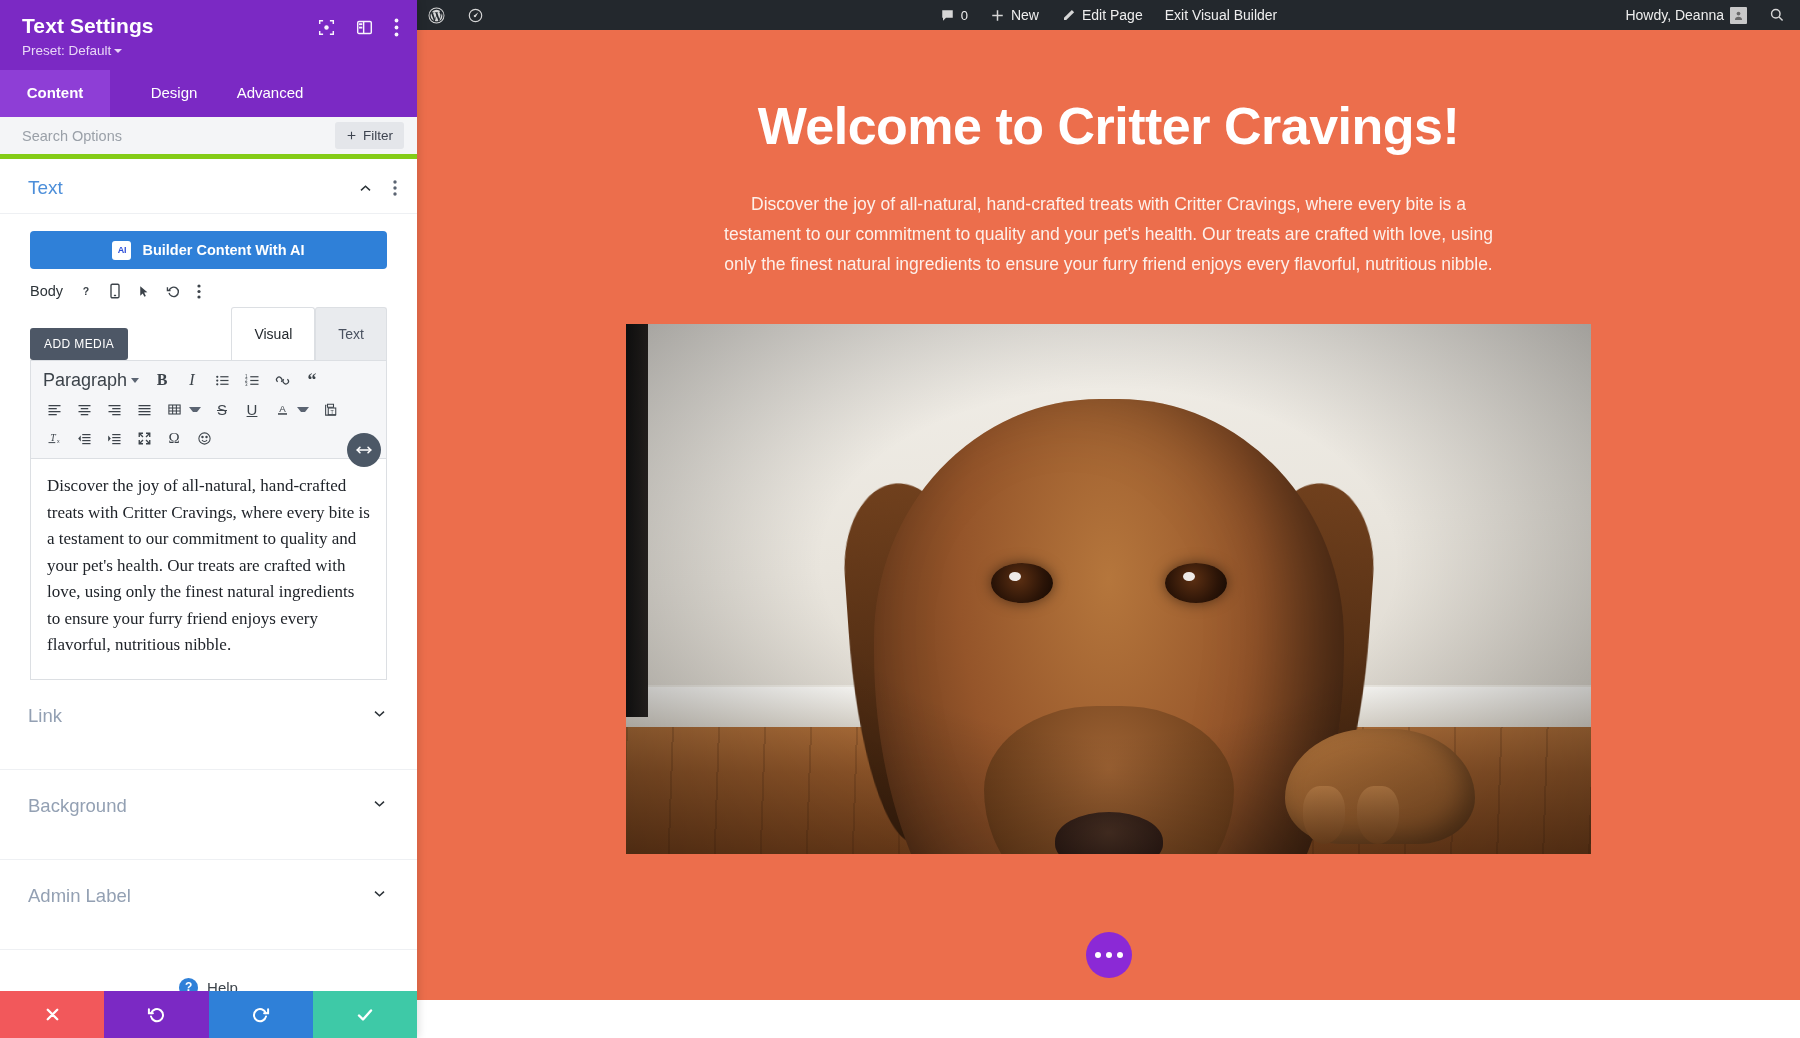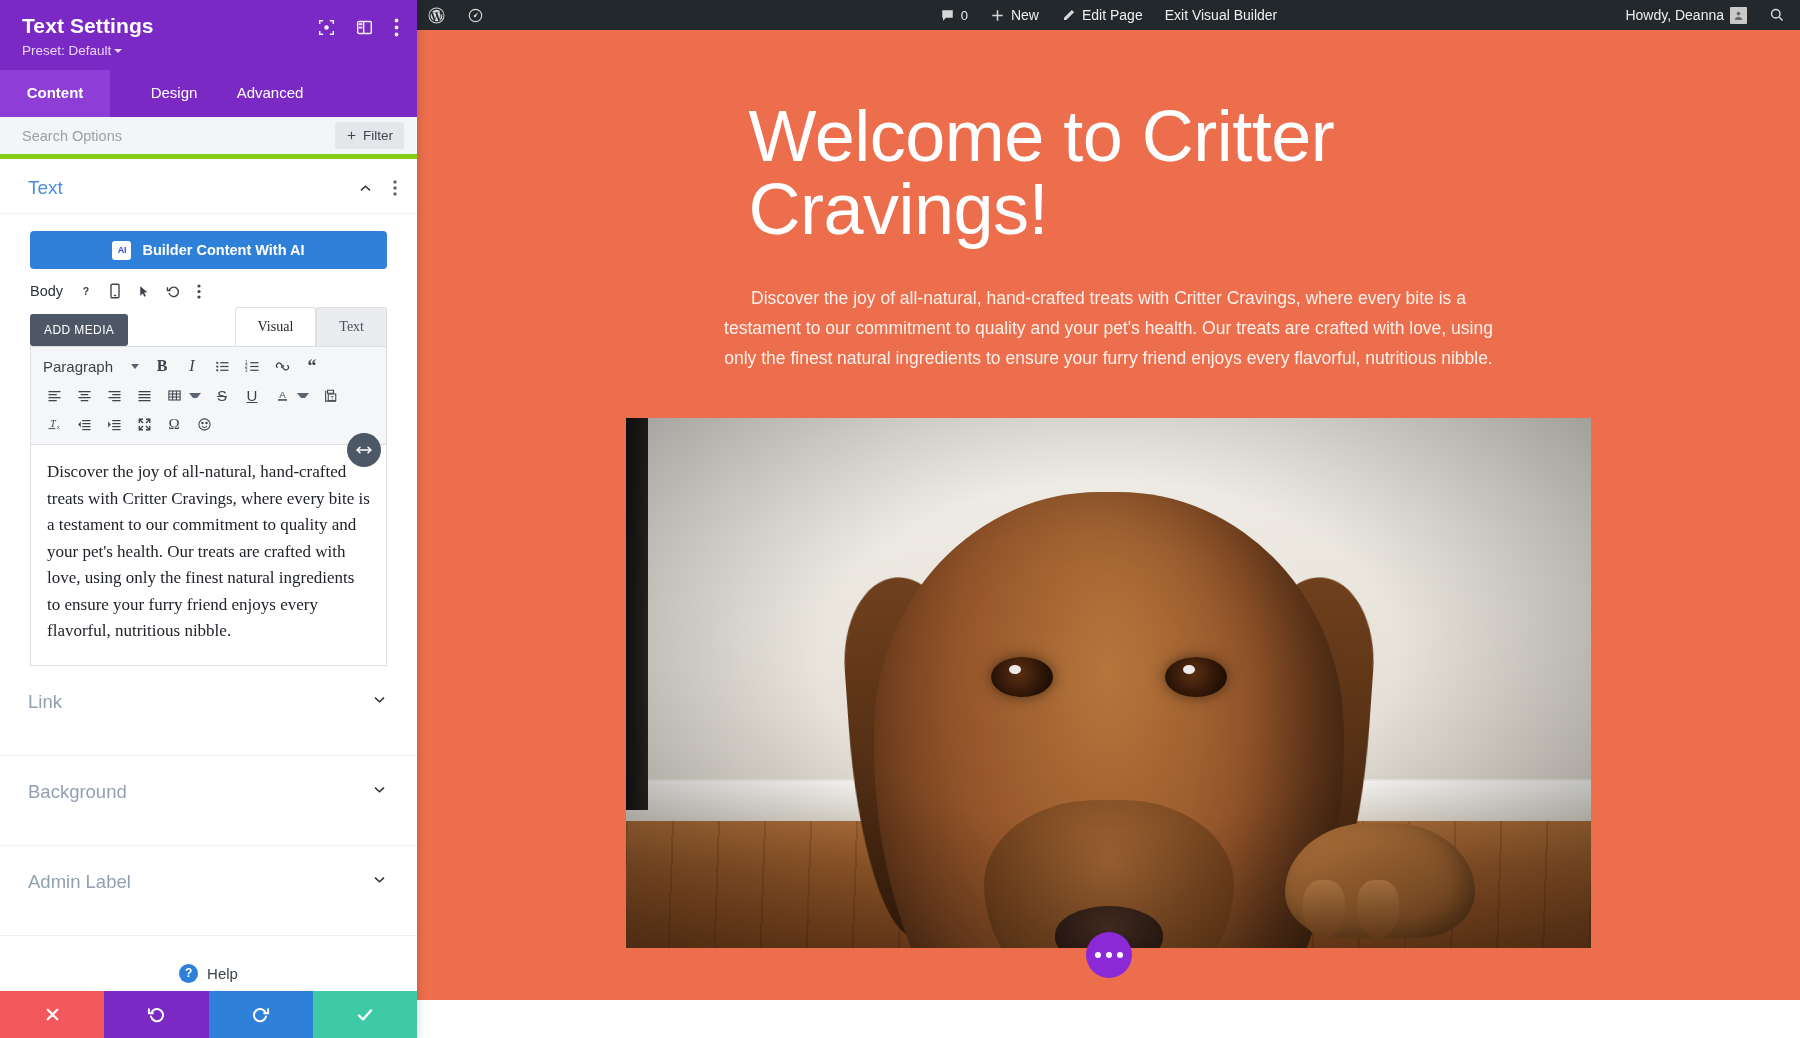--- a/index.html
+++ b/index.html
@@ -43,22 +43,22 @@
   }
   .count-bubble { font-size: 13px; color: #eee; }
 
   .hero {
     position: absolute; left: 0; top: 30px; right: 0; bottom: 38px;
     background: #ec6e4c;
     overflow: hidden;
   }
   .hero-title {
     margin: 70px auto 0; width: 720px;
-    text-align: left; color: #fff;
-    font-size: 72px; line-height: 1.02; font-weight: 400;
+    text-align: center; color: #fff;
+    font-size: 52px; line-height: 1.02; font-weight: 700;
     letter-spacing: -0.5px;
   }
   .hero-sub {
     margin: 36px auto 0; width: 770px; text-align: center;
     color: #fdf0ea; font-size: 17.5px; line-height: 1.72;
   }
   .hero-imgwrap {
     margin: 45px auto 0; width: 965px; height: 530px;
     position: relative; overflow: hidden; background: #2a1d16;
   }
@@ -235,39 +235,38 @@
   .mini-ic { color: #5b6472; cursor: pointer; display:flex; align-items:center; }
 
   .editor-wrap { margin: 0 30px; }
   .editor-top { display: flex; align-items: flex-end; }
   .add-media {
     background: #4d5766; color: #fff; font-size: 12px; font-weight: 400;
     letter-spacing: .4px; padding: 9px 14px; border-radius: 3px; cursor: pointer;
   }
   .ed-tabs { margin-left: auto; display: flex; align-items: flex-end; gap: 0; }
   .ed-tab {
-    padding: 11px 22px; font-size: 14px; color: #4a5260; cursor: pointer;
+    padding: 18px 22px; font-size: 14px; color: #4a5260; cursor: pointer;
     background: #e9ebee; border: 1px solid #dcdfe3; border-bottom: none;
     border-radius: 3px 3px 0 0;
-    font-family: Liberation Serif, serif;
   }
   .ed-tab.active { background: #fff; color: #23282d; }
 
   .toolbar {
     border: 1px solid #dcdfe3; background: #f5f6f8;
     padding: 6px 6px 4px 8px;
   }
   .tb-row { display: flex; align-items: center; gap: 0; height: 26px; margin-bottom: 3px; }
   .tb-btn {
     width: 30px; height: 25px; display: flex; align-items: center; justify-content: center;
     color: #3c434a; cursor: pointer; border-radius: 2px; font-size: 15px;
   }
   .para-select {
     display: flex; align-items: center; width: 108px; height: 25px;
-    font-size: 15px; color: #3c434a; padding-left: 4px; cursor: pointer;
+    font-size: 18px; color: #3c434a; padding-left: 4px; cursor: pointer;
   }
   .para-select .cv { margin-left: auto; margin-right: 8px;
     border-left:4px solid transparent;border-right:4px solid transparent;border-top:5px solid #5b6472; }
   .tb-caret { width: 12px; display:flex; align-items:center; justify-content:center; cursor:pointer;
     border-left:4px solid transparent;border-right:4px solid transparent;border-top:5px solid #5b6472;
     height: 0; margin-right: 6px; }
 
   .ed-content {
     border: 1px solid #dcdfe3; border-top: none; background: #fff;
     padding: 14px 16px 20px; min-height: 178px;

